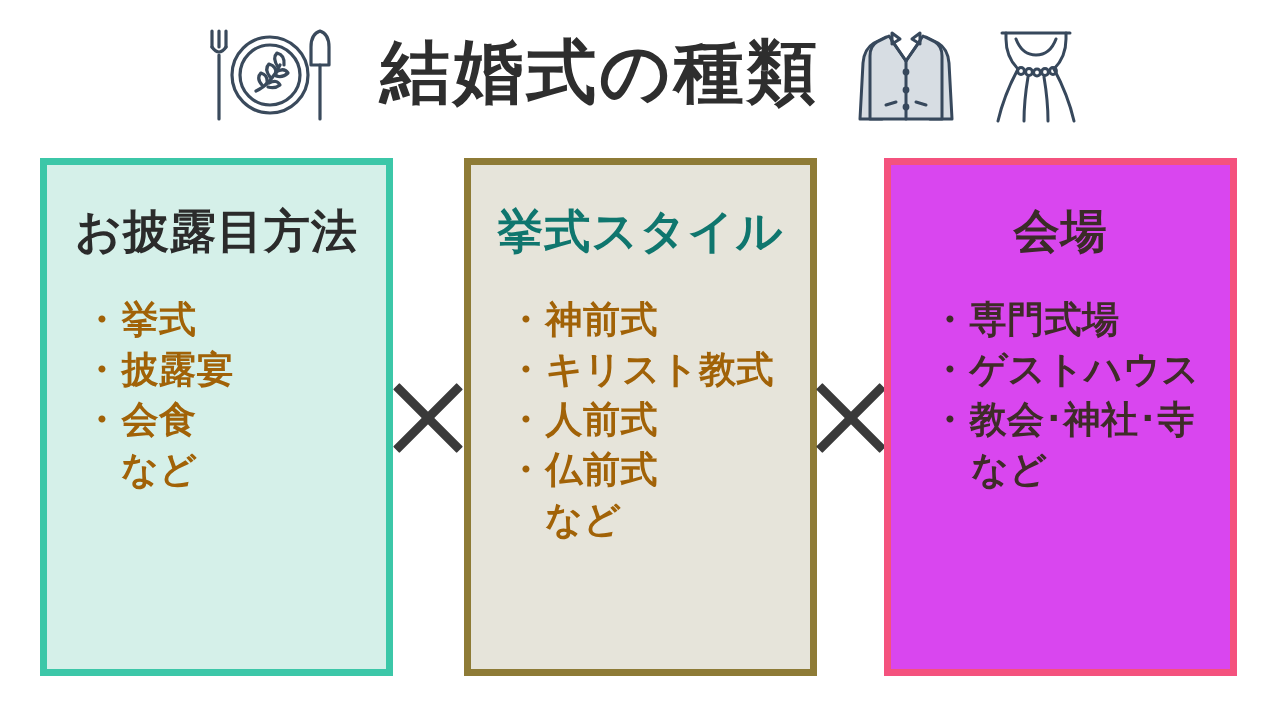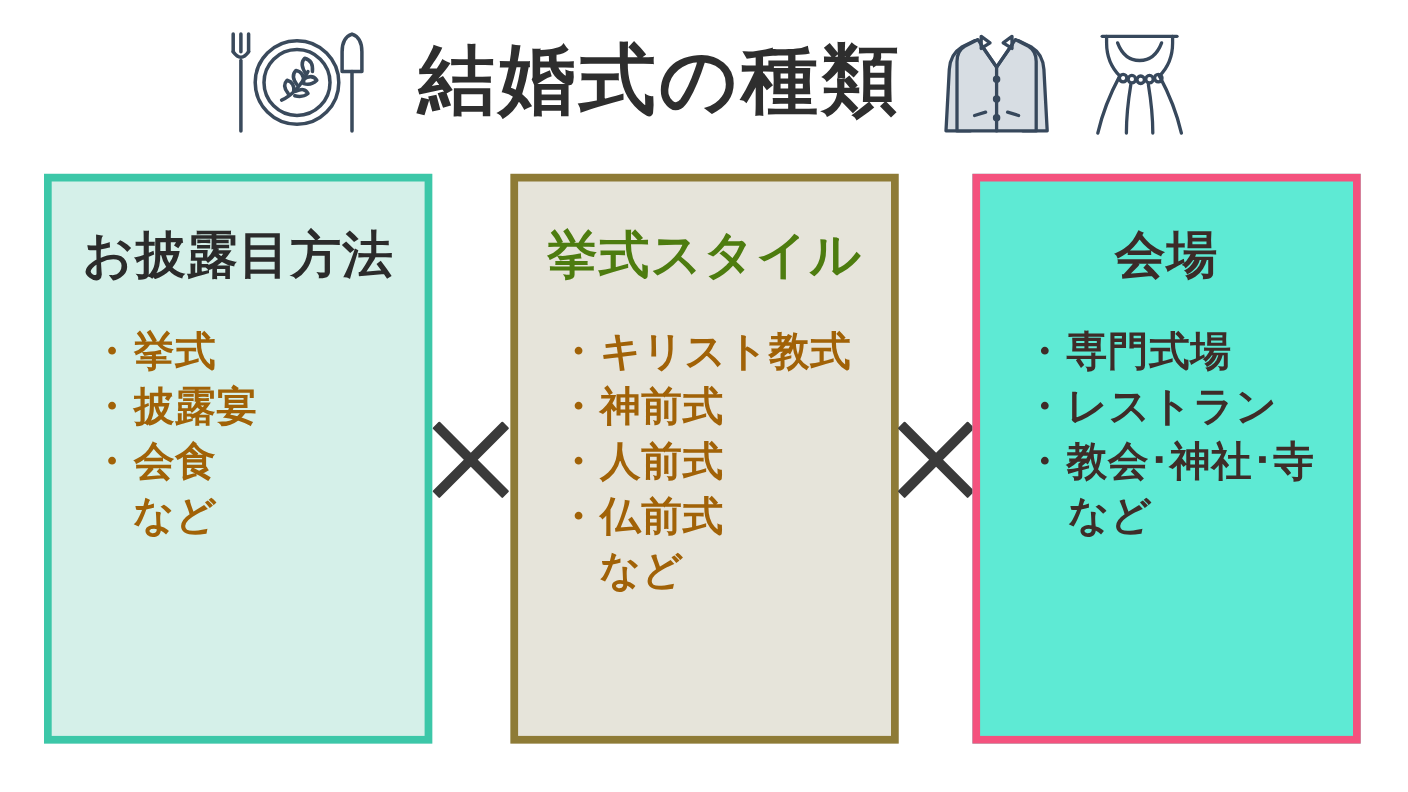--- a/index.html
+++ b/index.html
@@ -73,35 +73,35 @@
   }
   .card-2 {
     left: 464px;
     width: 353px;
     background: #e6e4da;
     border-color: #8e7b36;
   }
   .card-3 {
     left: 884px;
     width: 353px;
-    background: #5eead4;
+    background: #d946ef;
     border-color: #f4527e;
   }
 
   .card-heading {
     margin: 26px 0 0 0;
     font-size: 46px;
     line-height: 1.05;
     font-weight: 700;
     color: #2b2b2b;
     text-align: center;
     white-space: nowrap;
     letter-spacing: 1px;
   }
-  .card-2 .card-heading { color: #4d7c0f; }
+  .card-2 .card-heading { color: #0f766e; }
   .card-3 .card-heading { color: #3b2b28; }
 
   .card-list {
     list-style: none;
     margin: 40px 0 0 0;
     padding: 0 0 0 22px;
   }
   .card-3 .card-list { padding-left: 26px; }
 
   .card-list li {
@@ -219,36 +219,36 @@
   </div>
 
   <div class="sep sep-1">
     <span class="a"></span>
     <span class="b"></span>
   </div>
 
   <div class="card card-2">
     <div class="card-heading">挙式スタイル</div>
     <ul class="card-list">
+      <li class="bulleted">神前式</li>
       <li class="bulleted">キリスト教式</li>
-      <li class="bulleted">神前式</li>
       <li class="bulleted">人前式</li>
       <li class="bulleted">仏前式</li>
       <li class="plain">など</li>
     </ul>
   </div>
 
   <div class="sep sep-2">
     <span class="a"></span>
     <span class="b"></span>
   </div>
 
   <div class="card card-3">
     <div class="card-heading">会場</div>
     <ul class="card-list">
       <li class="bulleted">専門式場</li>
-      <li class="bulleted">レストラン</li>
+      <li class="bulleted">ゲストハウス</li>
       <li class="bulleted">教会･神社･寺</li>
       <li class="plain">など</li>
     </ul>
   </div>
 
 </div>
 
 </body></html>

